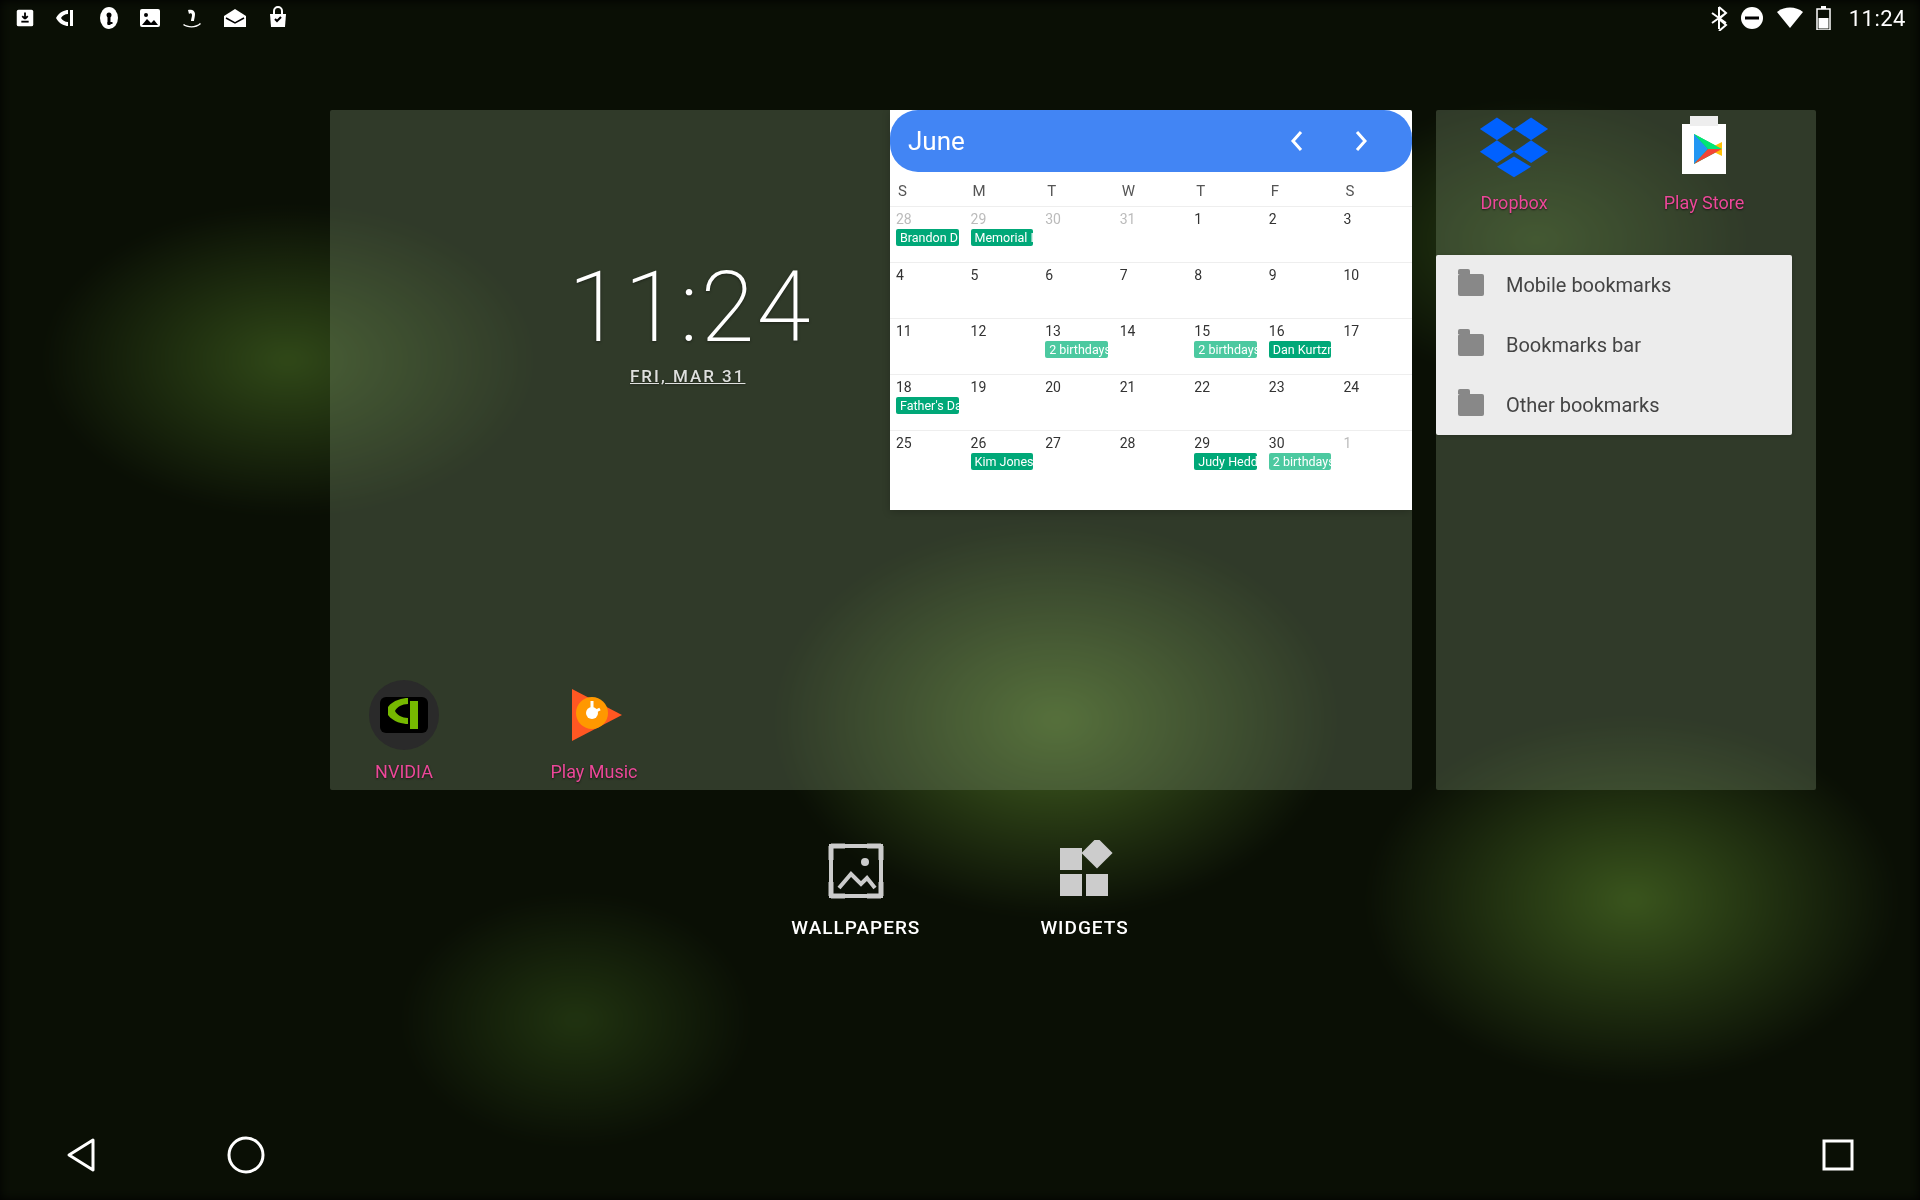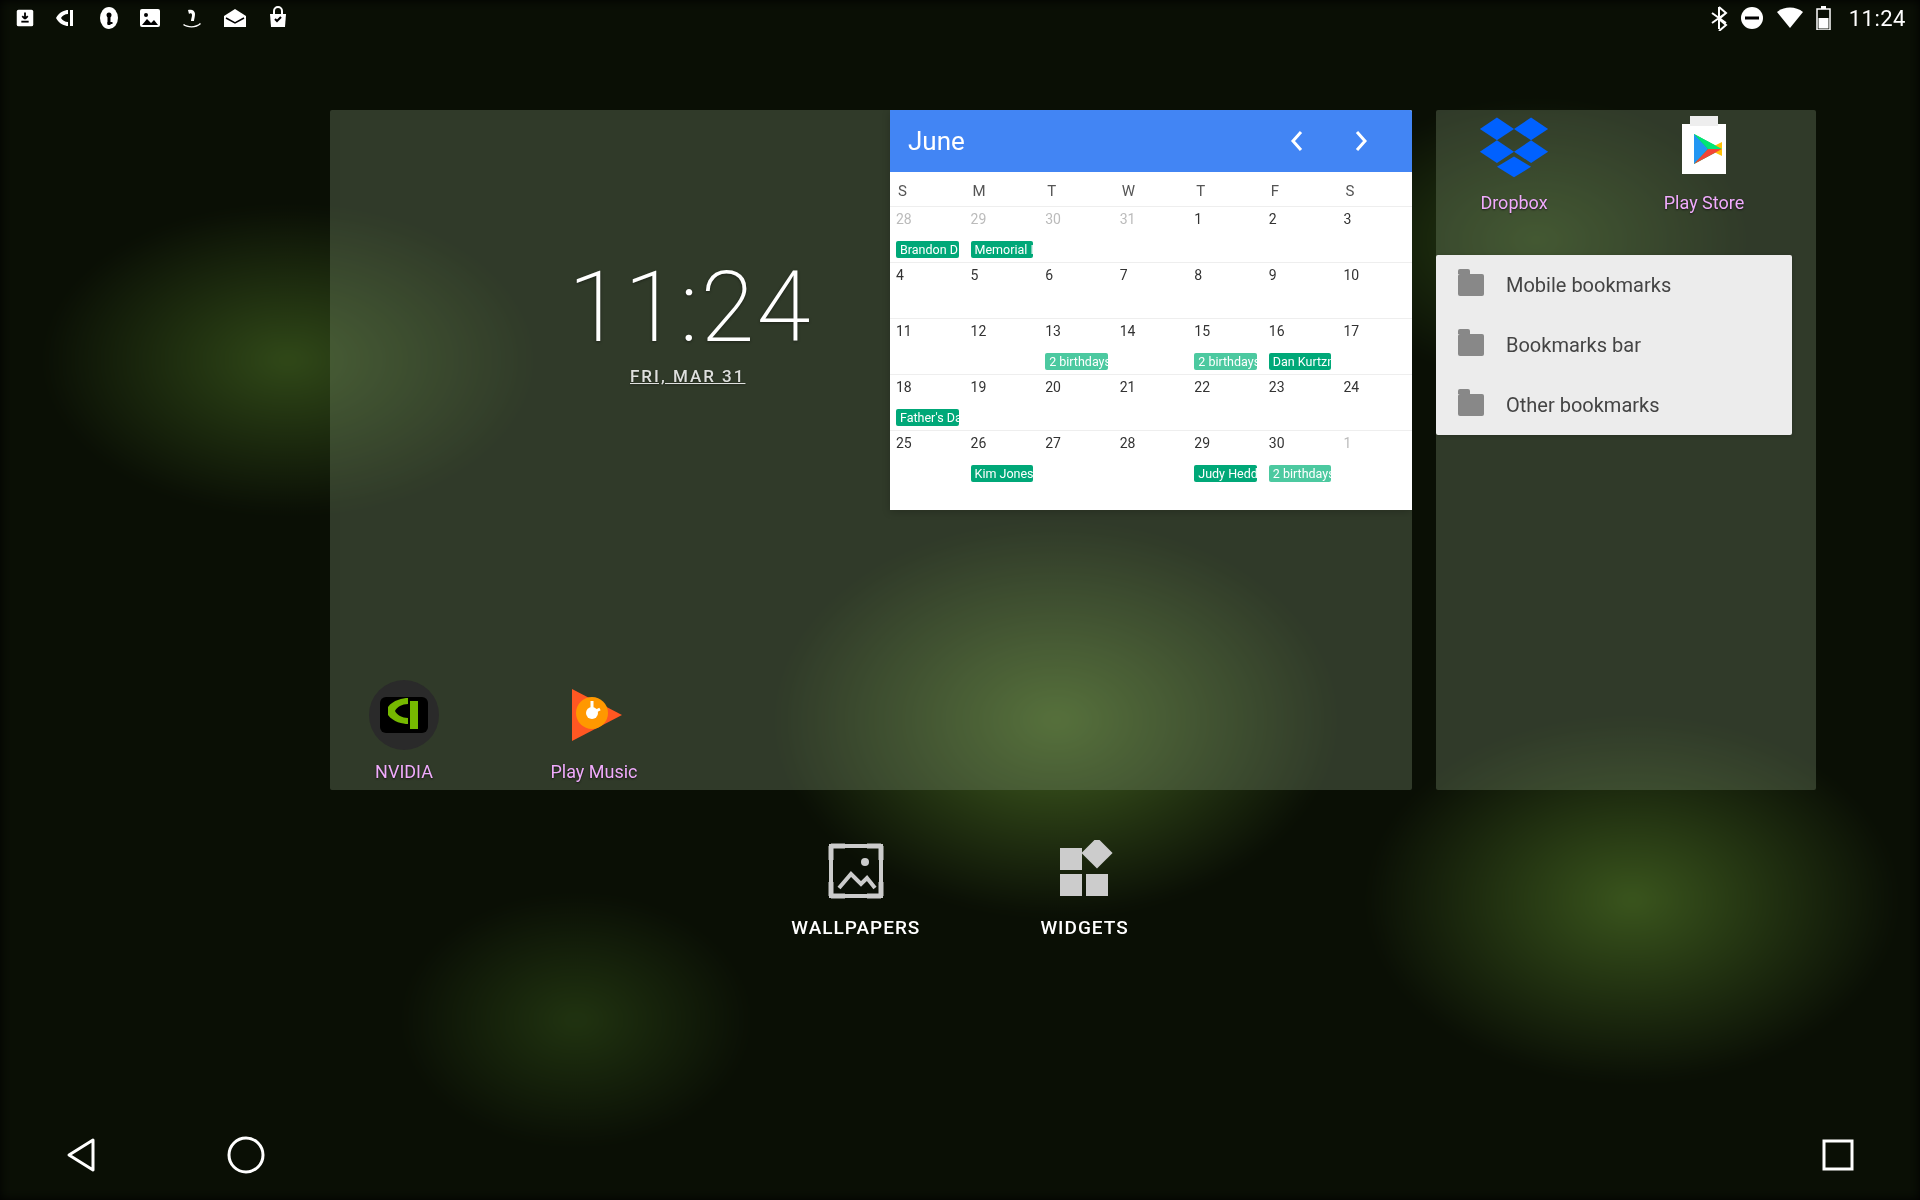--- a/index.html
+++ b/index.html
@@ -58,47 +58,47 @@
   
   
   .calendar {
     position: absolute; top: 0; right: 0; width: 522px; height: 400px;
     background: #fff; color: #333;
     box-shadow: 0 2px 8px rgba(0,0,0,0.2);
     font-size: 15px;
   }
   .cal-header {
     background: #4285f4; color: #fff; height: 62px;
-    display: flex; align-items: center; padding: 0 18px;
+    display: flex; align-items: center; padding: 0 18px; border-radius: 28px;
   }
   .cal-title { font-size: 26px; font-weight: 400; flex: 1; }
   .cal-nav { width: 40px; text-align: center; font-size: 22px; cursor: pointer; }
   .cal-grid { display: grid; grid-template-columns: repeat(7, 1fr); }
   .cal-dow { padding: 10px 8px 6px; font-size: 15px; color: #555; font-weight: 400; }
   .cal-cell { height: 56px; border-top: 1px solid #eee; padding: 4px 6px 2px; position: relative; overflow: hidden; }
   .cal-daynum { font-size: 14px; color: #333; }
   .cal-daynum.dim { color: #bbb; }
   .cal-event {
     background: #00a878; color: #fff; font-size: 12.5px; padding: 1px 4px;
-    border-radius: 2px; margin-top: 14px; white-space: nowrap; overflow: hidden;
+    border-radius: 2px; margin-top: 2px; white-space: nowrap; overflow: hidden;
     display: block;
   }
   .cal-event.light { background: #4cc9a0; }
   
   
   .apps-row {
     position: absolute; bottom: 8px; left: 24px;
     display: flex; gap: 90px;
   }
   .app {
     display: flex; flex-direction: column; align-items: center; gap: 10px;
     width: 100px; cursor: pointer;
   }
   .app-icon { width: 72px; height: 72px; display: flex; align-items: center; justify-content: center; }
-  .app-label { font-size: 18px; color: #f0abfc; text-shadow: 0 1px 2px rgba(0,0,0,0.6); white-space: nowrap; }
+  .app-label { font-size: 18px; color: #ec4899; text-shadow: 0 1px 2px rgba(0,0,0,0.6); white-space: nowrap; }
   
   
   .side-apps {
     position: absolute; top: 0; left: 28px; display: flex; gap: 90px;
   }
   
   
   .bookmarks {
     position: absolute; top: 145px; left: 0; width: 356px;
     background: #ececec; color: #333; border-radius: 2px;

